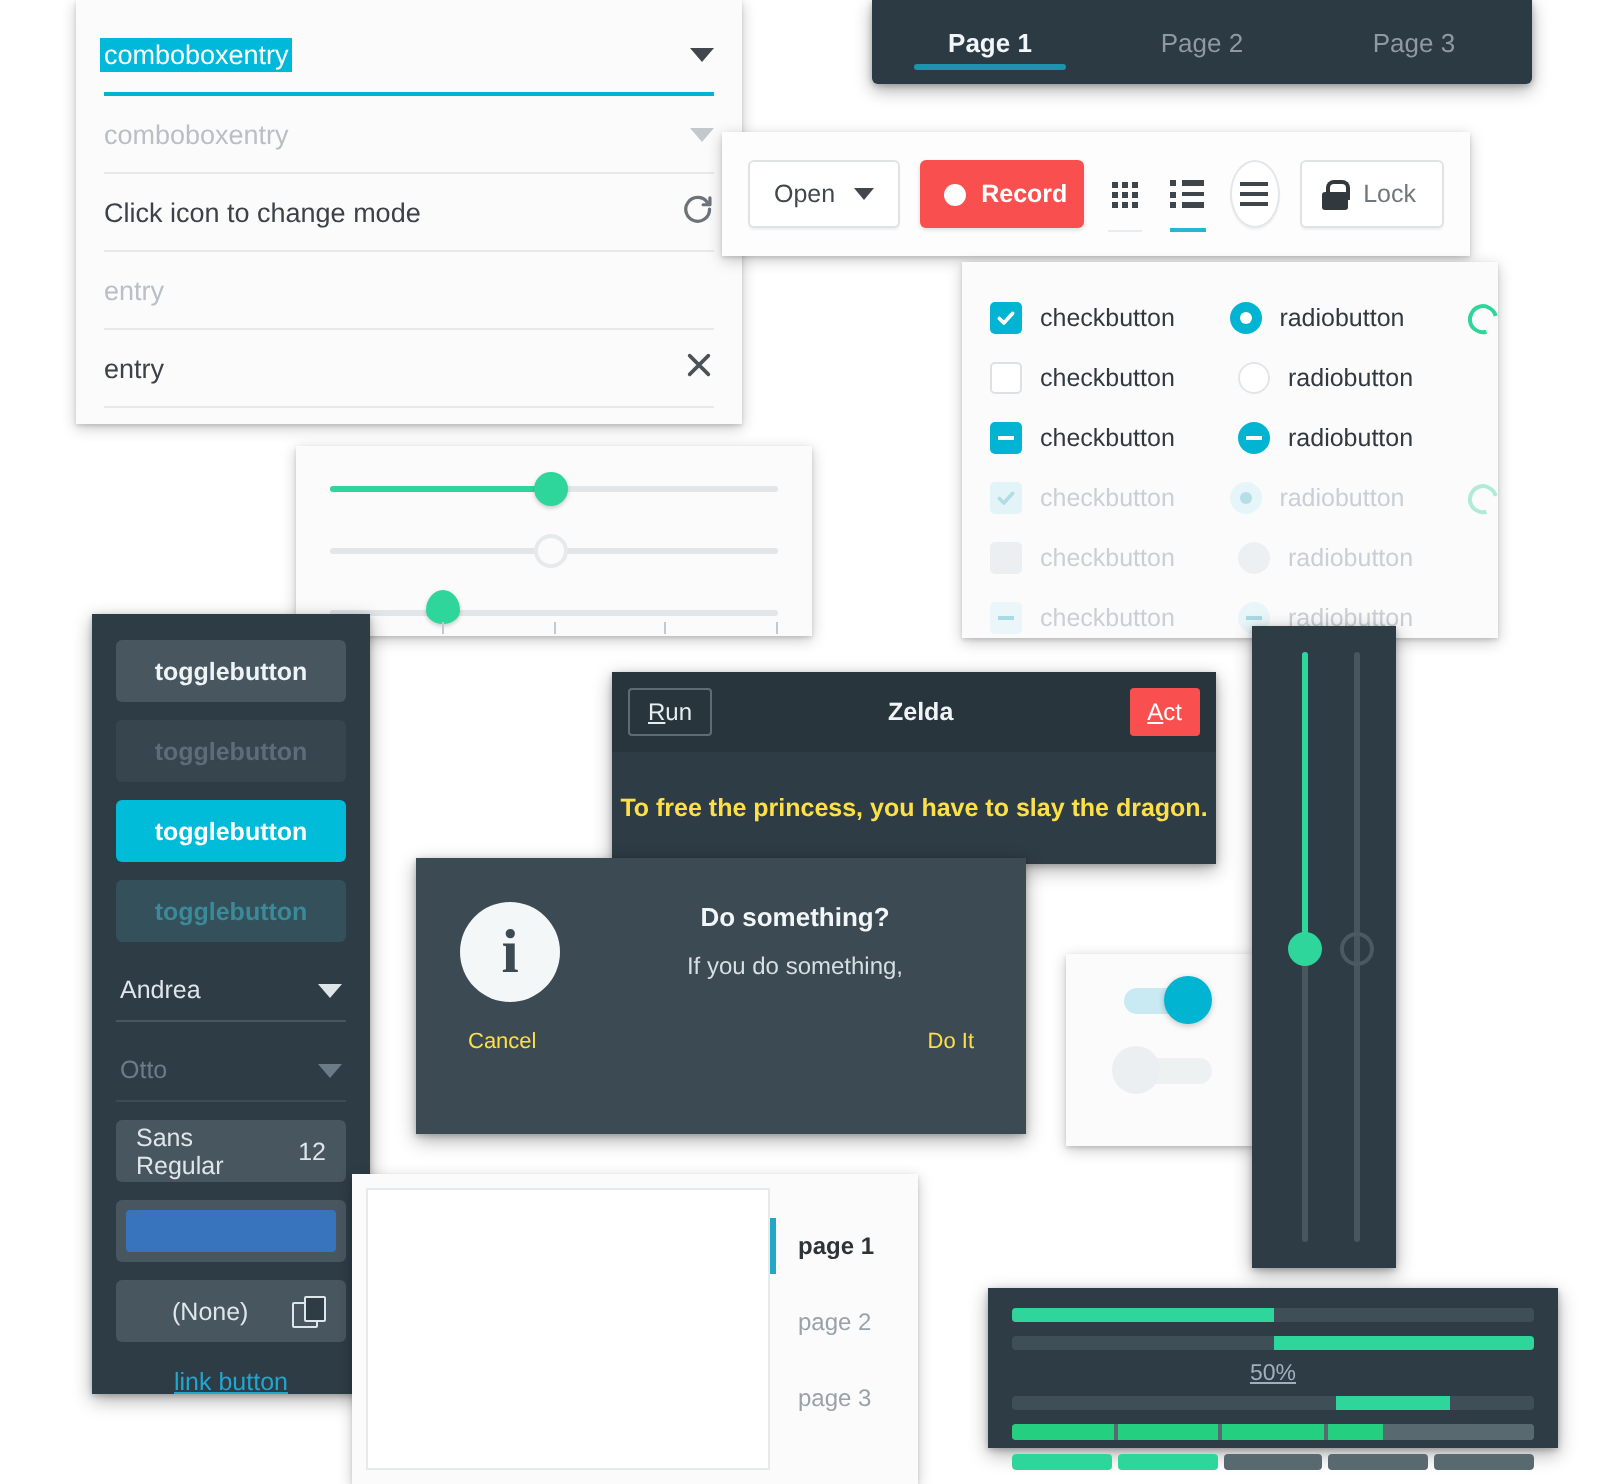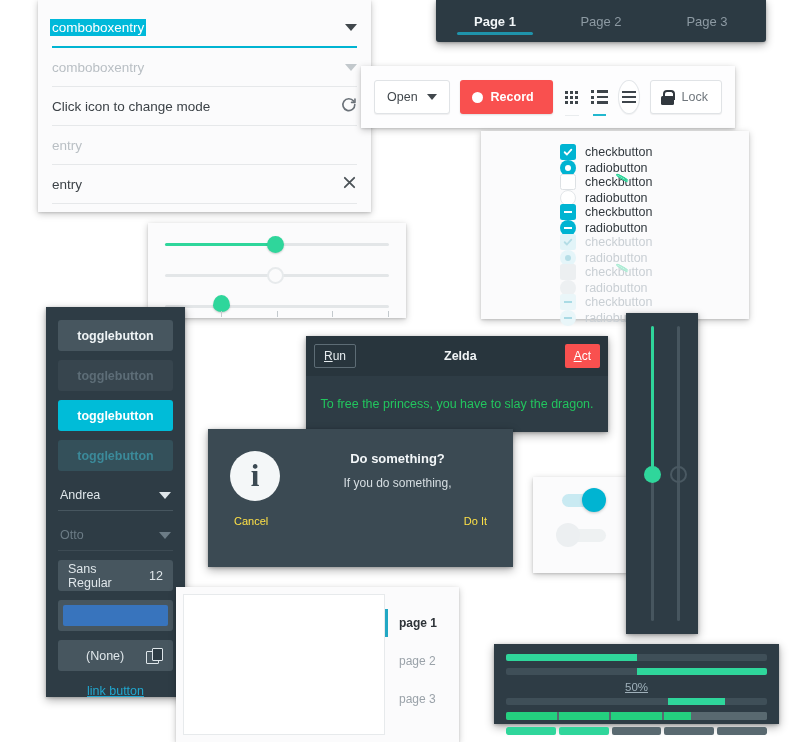--- a/index.html
+++ b/index.html
@@ -63,21 +63,21 @@
     background:#fdfdfe;
   }
   .tb-inner { display:flex; align-items:center; height:100%; padding:0 13px; gap:10px; }
   .btn-open {
     height:34px; padding:0 12px; background:#ffffff; border:1px solid #e0e3e6;
     border-radius:3px; display:flex; align-items:center; gap:9px;
     font-size:12.5px; color:#41474c; box-shadow:0 1px 1px rgba(0,0,0,0.06);
   }
   .btn-open .caret { border-top-color:#41474c; border-left-width:5px;border-right-width:5px;border-top-width:6px; margin-left:0; }
   .btn-record {
-    height:34px; padding:0 19px 0 12px; background:#f9504f; border-radius:3px;
+    height:34px; padding:0 8px 0 12px; background:#f9504f; border-radius:3px;
     display:flex; align-items:center; gap:8px;
     font-size:12.5px; color:#ffffff; font-weight:bold;
     box-shadow:0 1px 2px rgba(0,0,0,0.13);
   }
   .rec-dot { width:11px;height:11px;border-radius:50%;background:#ffffff; }
   .tb-icon { width:30px;height:38px; display:flex;align-items:center;justify-content:center; position:relative; }
   .tb-icon.selected::after {
     content:""; position:absolute; left:2px;right:2px;bottom:0px;height:2.5px;background:#22b8cf;
   }
   .tb-icon.neigh::after {
@@ -104,21 +104,21 @@
   .lock-glyph::before { content:""; position:absolute; left:2.5px; top:0; width:8px;height:8px;
      border:2.2px solid #31383e; border-bottom:none; border-radius:4px 4px 0 0; }
   .lock-glyph::after { content:""; position:absolute; left:0; bottom:0; width:13px;height:9px;
      background:#31383e; border-radius:1.5px; }
 
   
   #check-panel {
     left:481px; top:131px; width:268px; height:188px; background:#fbfbfc;
   }
   .cr-grid { padding:13px 0 0 14px; }
-  .cr-row { display:flex; align-items:center; height:30px;flex-direction:column; }
+  .cr-row { display:flex; align-items:center; height:30px; }
   .cr-cell { display:flex; align-items:center; gap:9px; width:124px; }
   .cr-label { font-size:12.5px; color:#31383e; }
   .cr-label.dis { color:#c9cfd4; }
   .cbox { width:16px;height:16px;border-radius:2.5px; display:flex;align-items:center;justify-content:center;
           font-size:11px; color:#fff; line-height:1; }
   .cbox.on { background:#00b4d2; }
   .cbox.off { background:#ffffff; border:1px solid #dde1e4; }
   .cbox.mix { background:#00b4d2; }
   .cbox.on-d { background:#e2f4f8; color:#b3dde6; }
   .cbox.off-d { background:#eceff1; }
@@ -197,21 +197,21 @@
     font-size:12px; color:#e6ecef; display:flex; align-items:center;
   }
   .zl-btn-run u { text-decoration:underline; }
   .zl-title { font-size:12.5px; color:#f0f4f6; font-weight:bold; }
   .zl-btn-act {
     height:24px; padding:0 9px; background:#f9504f; border-radius:2px;
     font-size:12px; color:#ffffff; display:flex; align-items:center;
   }
   .zl-btn-act u { text-decoration:underline; }
   .zl-body { display:flex;align-items:center;justify-content:center; height:56px;
-             font-size:12.5px; color:#22c55e; }
+             font-size:12.5px; color:#fde047;font-weight:bold; }
 
   
   #msg-dialog { left:208px; top:429px; width:305px; height:138px; background:#3b4a53; }
   .md-row { display:flex; padding:22px 22px 0 22px; gap:24px; }
   .md-icon {
     width:50px;height:50px;border-radius:50%;background:#f4f7f8; flex:0 0 50px;
     display:flex;align-items:center;justify-content:center;
     font-family:"Liberation Serif", serif; font-weight:bold; font-size:31px; color:#3b4a53;
   }
   .md-texts { text-align:center; flex:1; }

